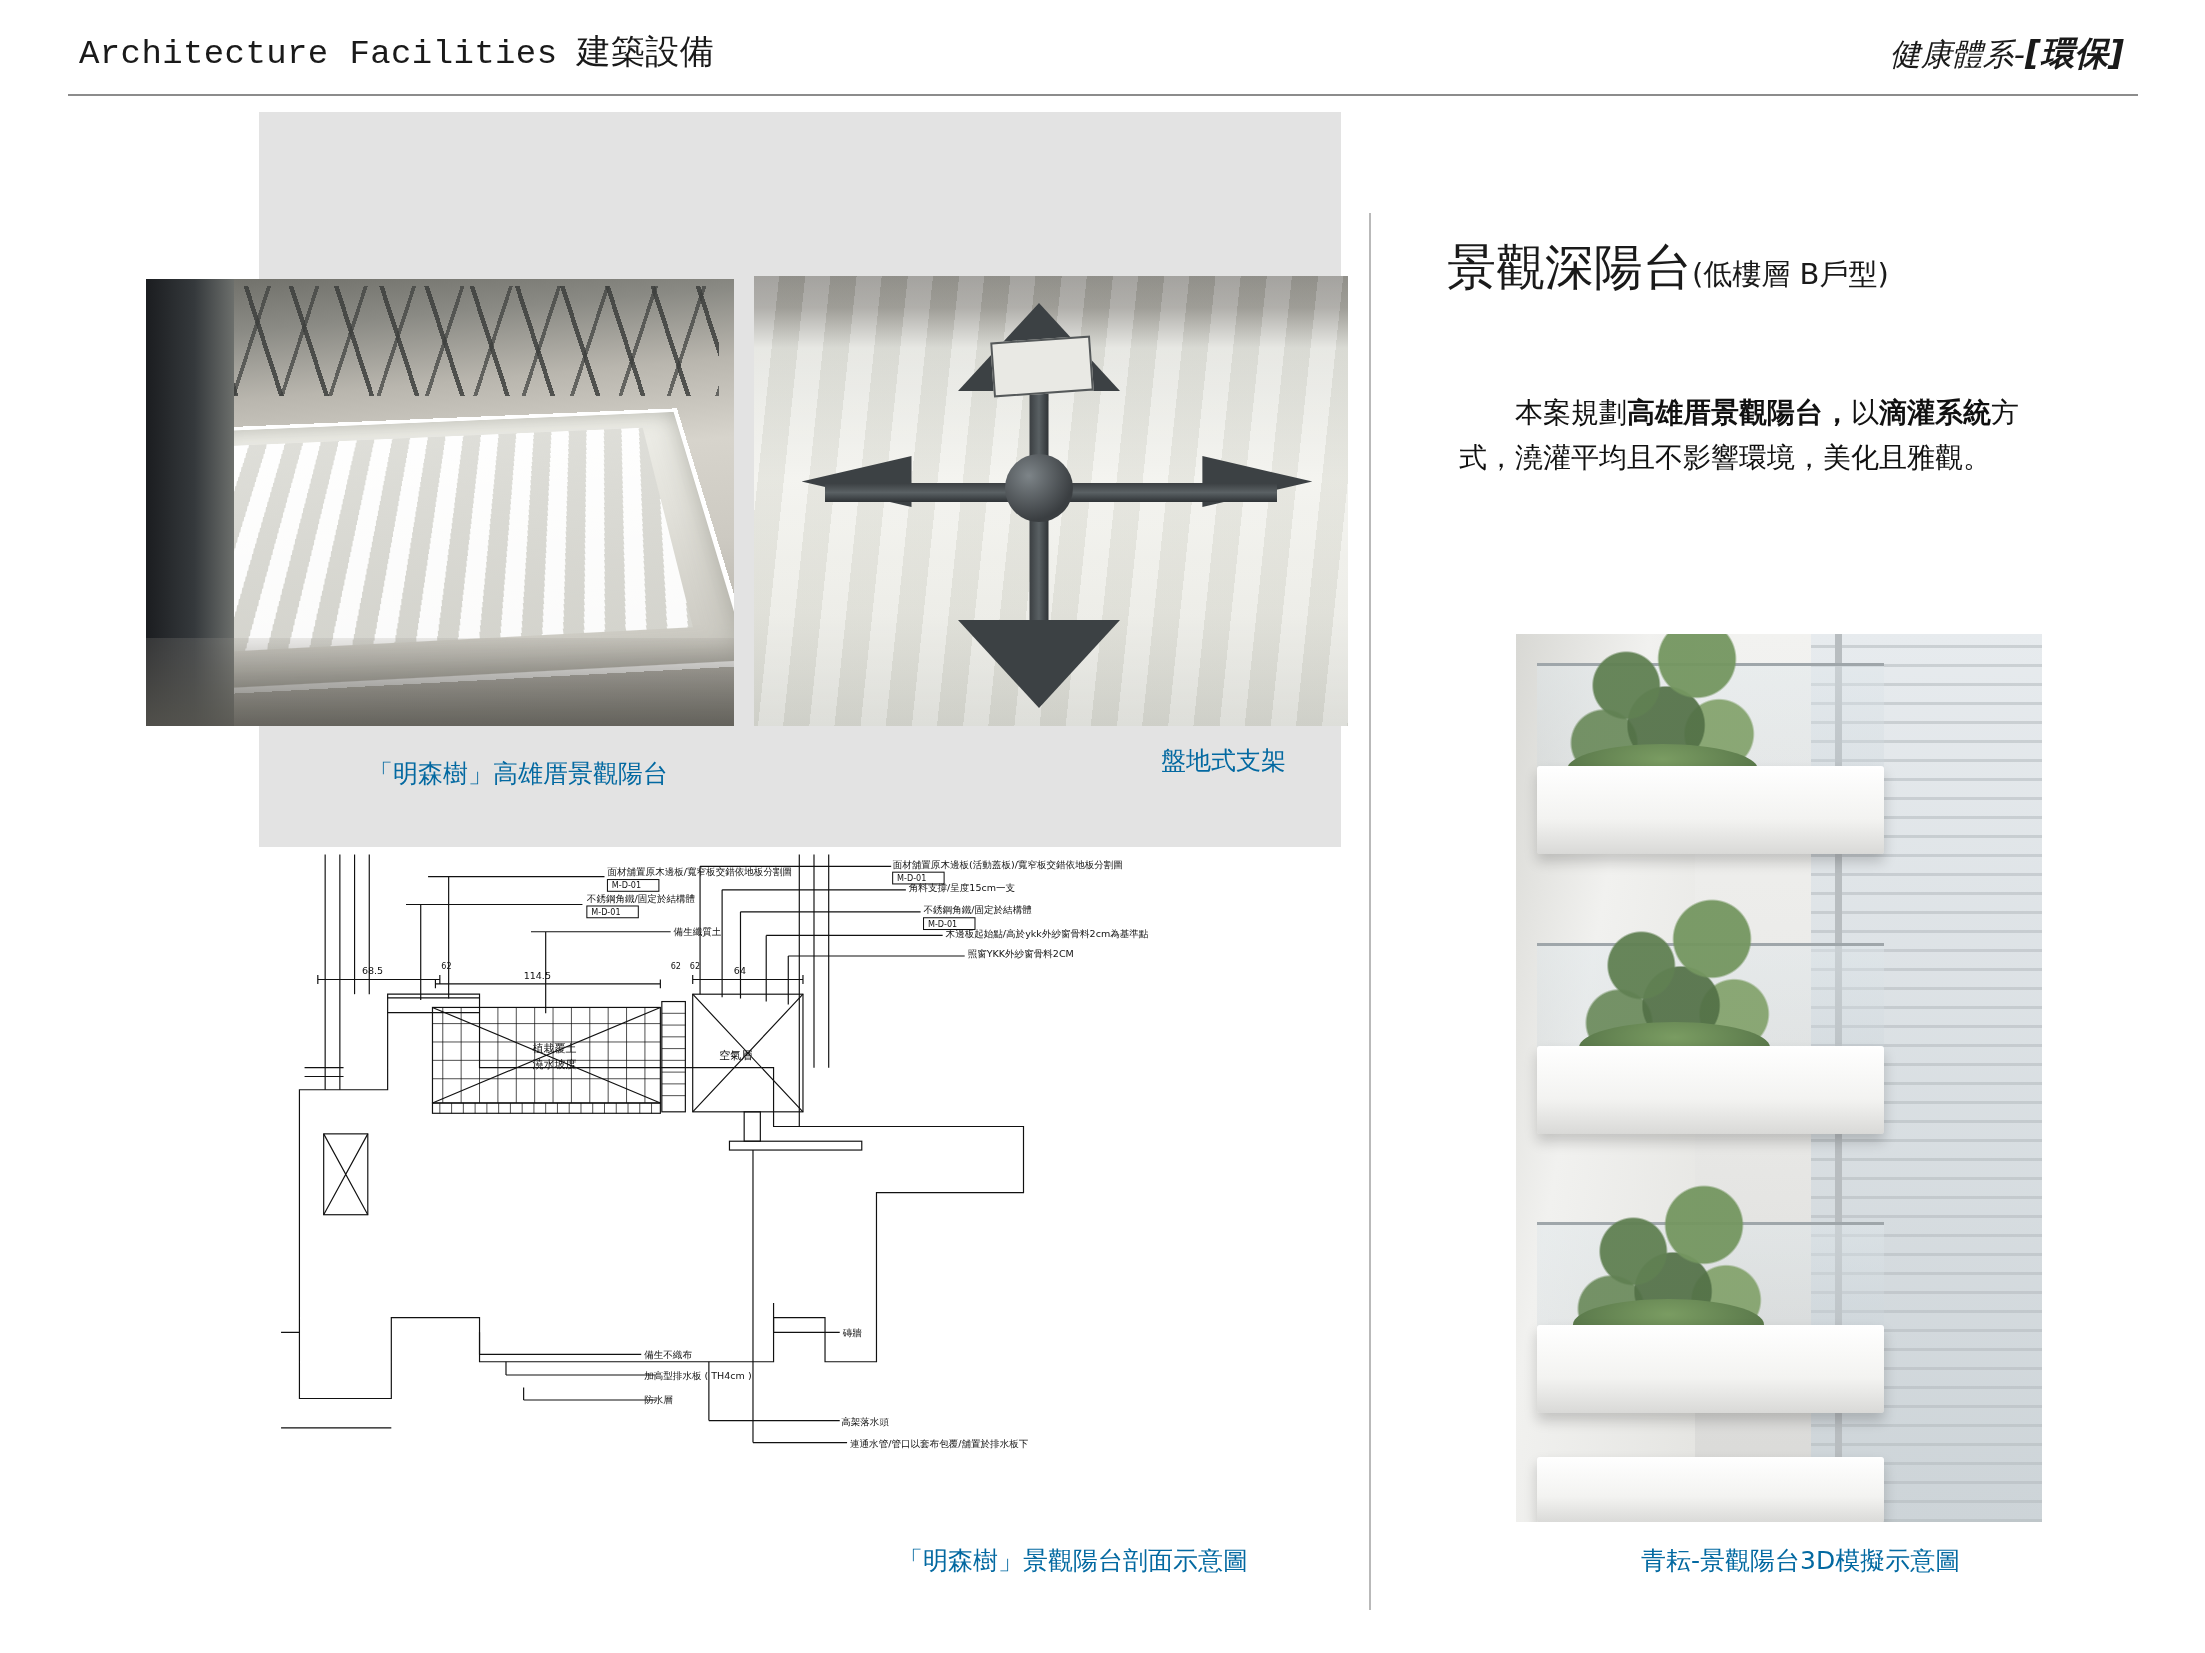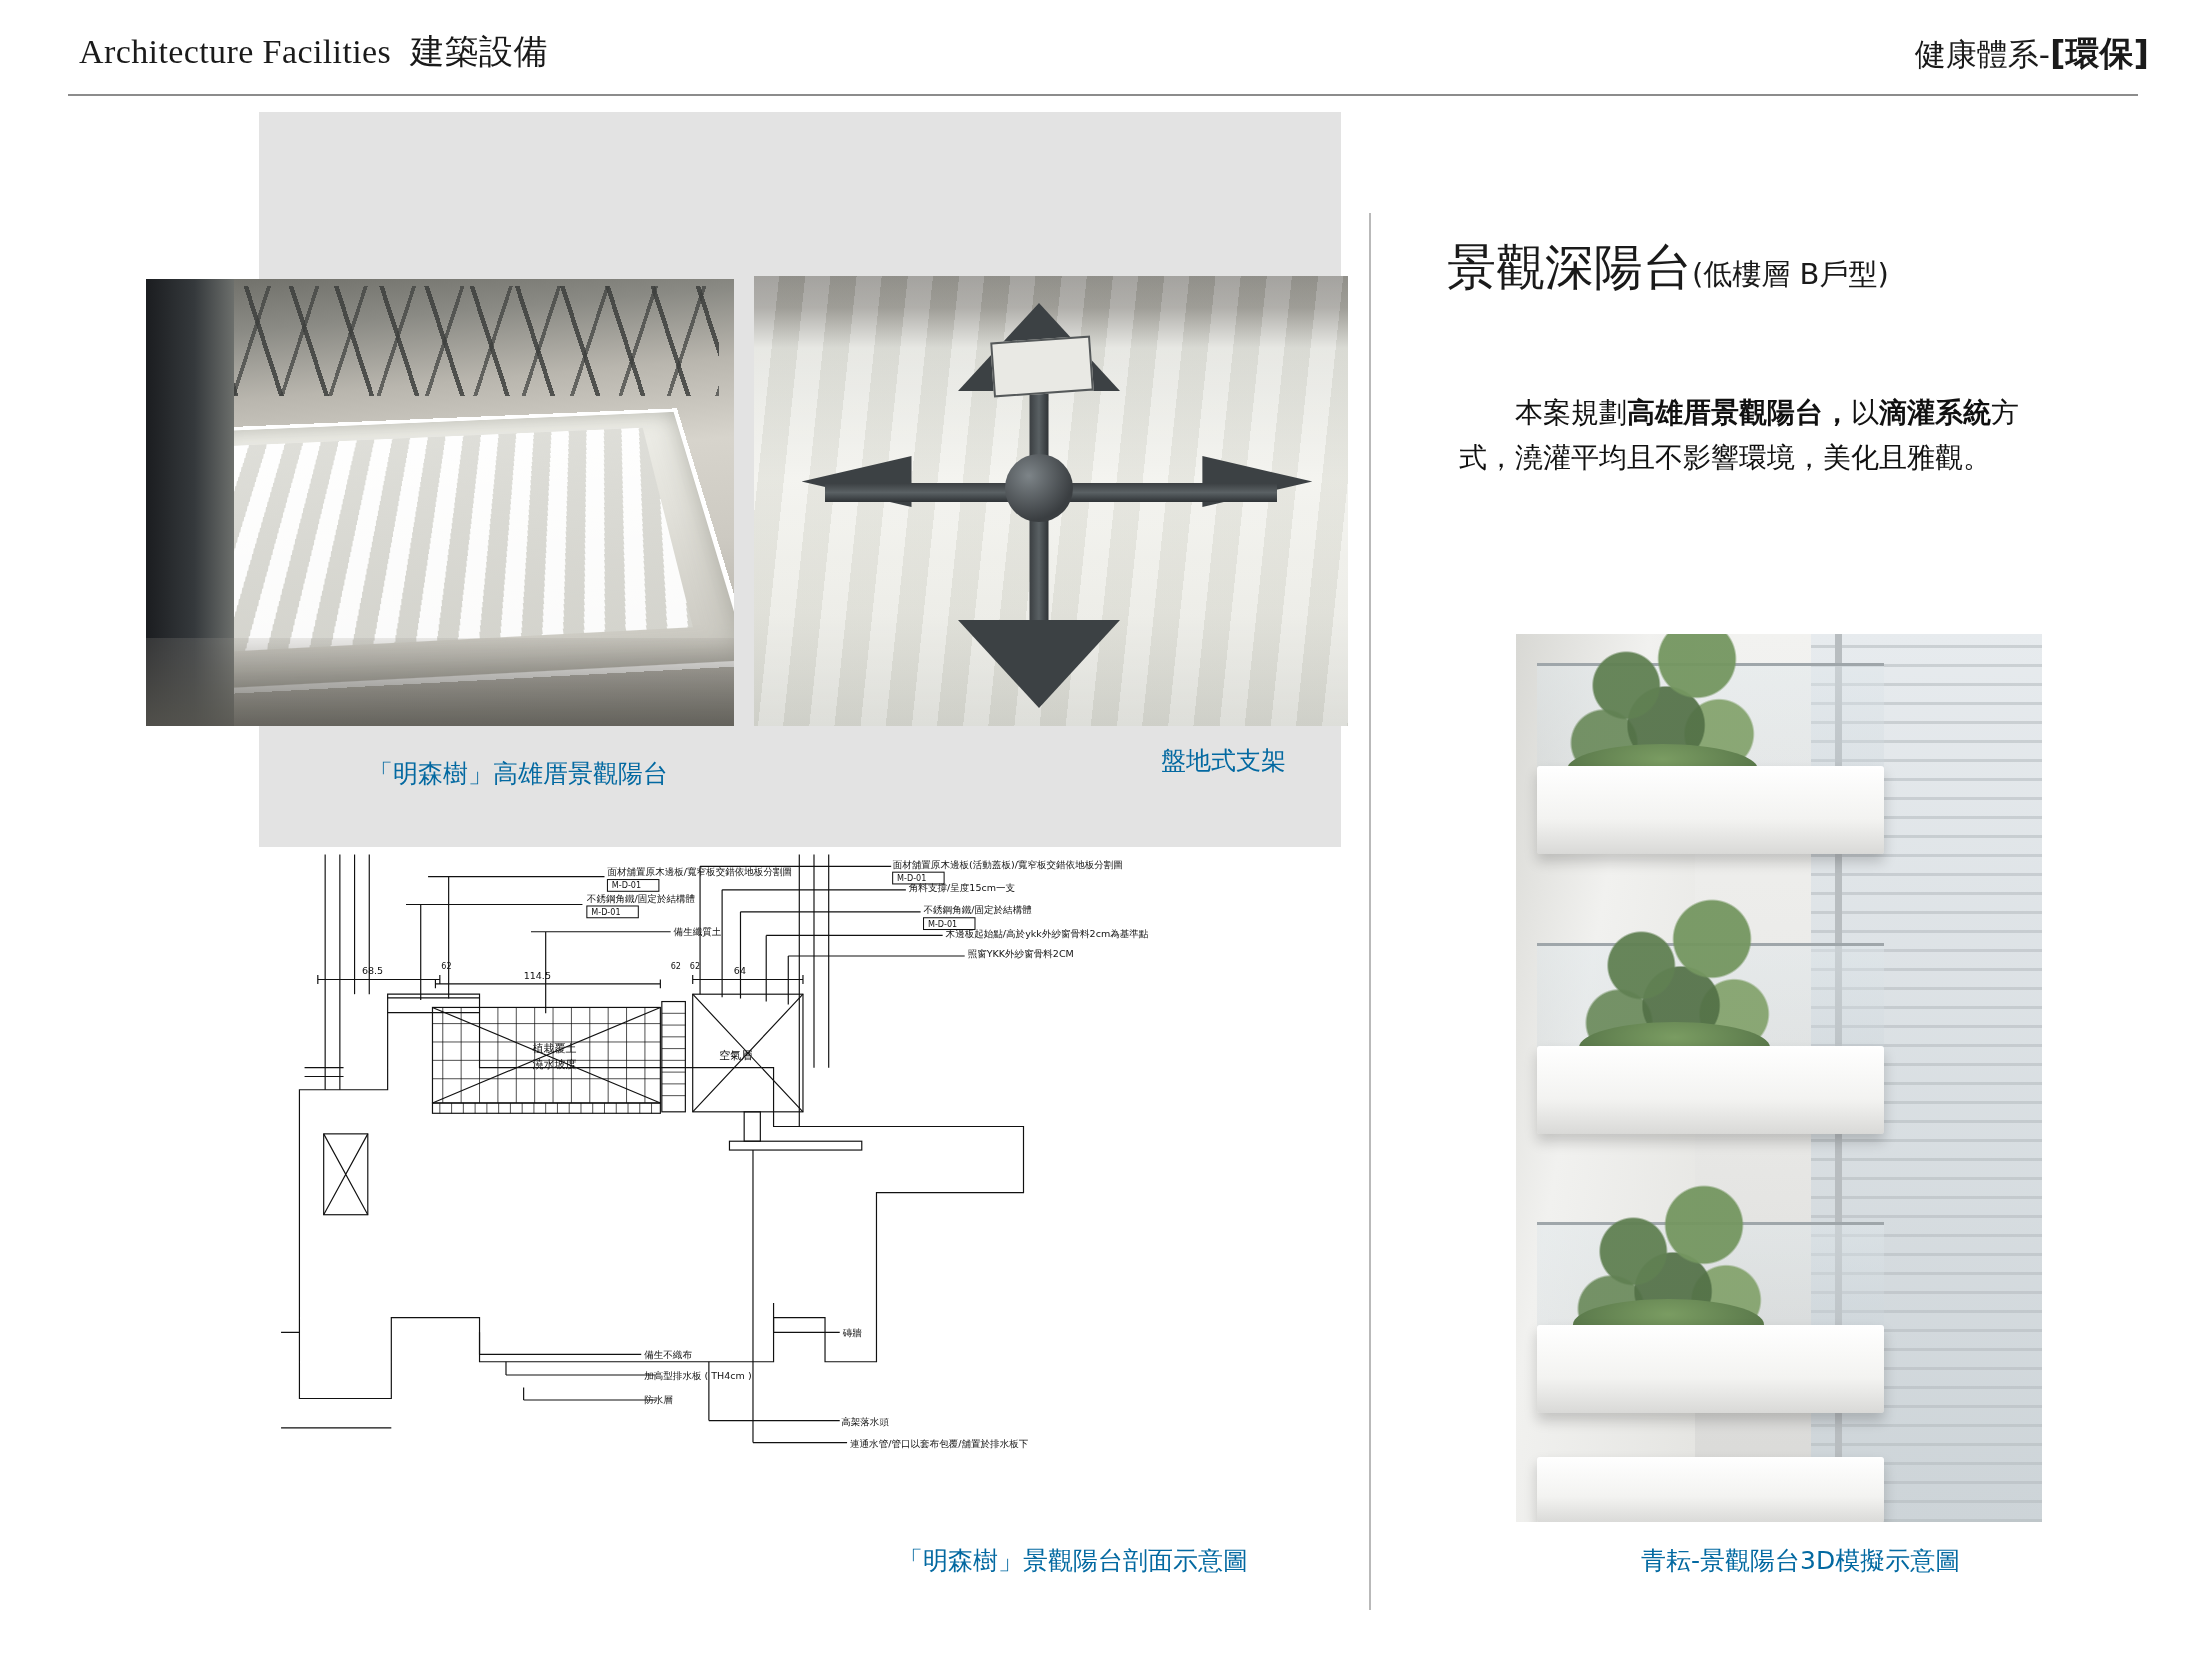--- a/index.html
+++ b/index.html
@@ -25,33 +25,34 @@
   }
   .header-left {
     position: absolute;
     left: 79px;
     top: 29px;
     font-size: 34px;
     letter-spacing: 0.4px;
     white-space: nowrap;
   }
   .header-left .en {
-    font-family: Liberation Serif, serif;
+    font-family: Liberation Mono, monospace;
   }
   .header-left .zh {
     margin-left: 19px;
     font-family: "DejaVu Sans", sans-serif;
   }
   .header-right {
     position: absolute;
-    right: 56px;
+    right: 81px;
     top: 31px;
     font-size: 31px;
     white-space: nowrap;
     font-family: "DejaVu Sans", sans-serif;
+    font-style: italic;
   }
   .header-right .tag {
     font-weight: bold;
     font-size: 34px;
   }
   .header-rule {
     position: absolute;
     left: 68px;
     top: 94px;
     width: 2070px;

